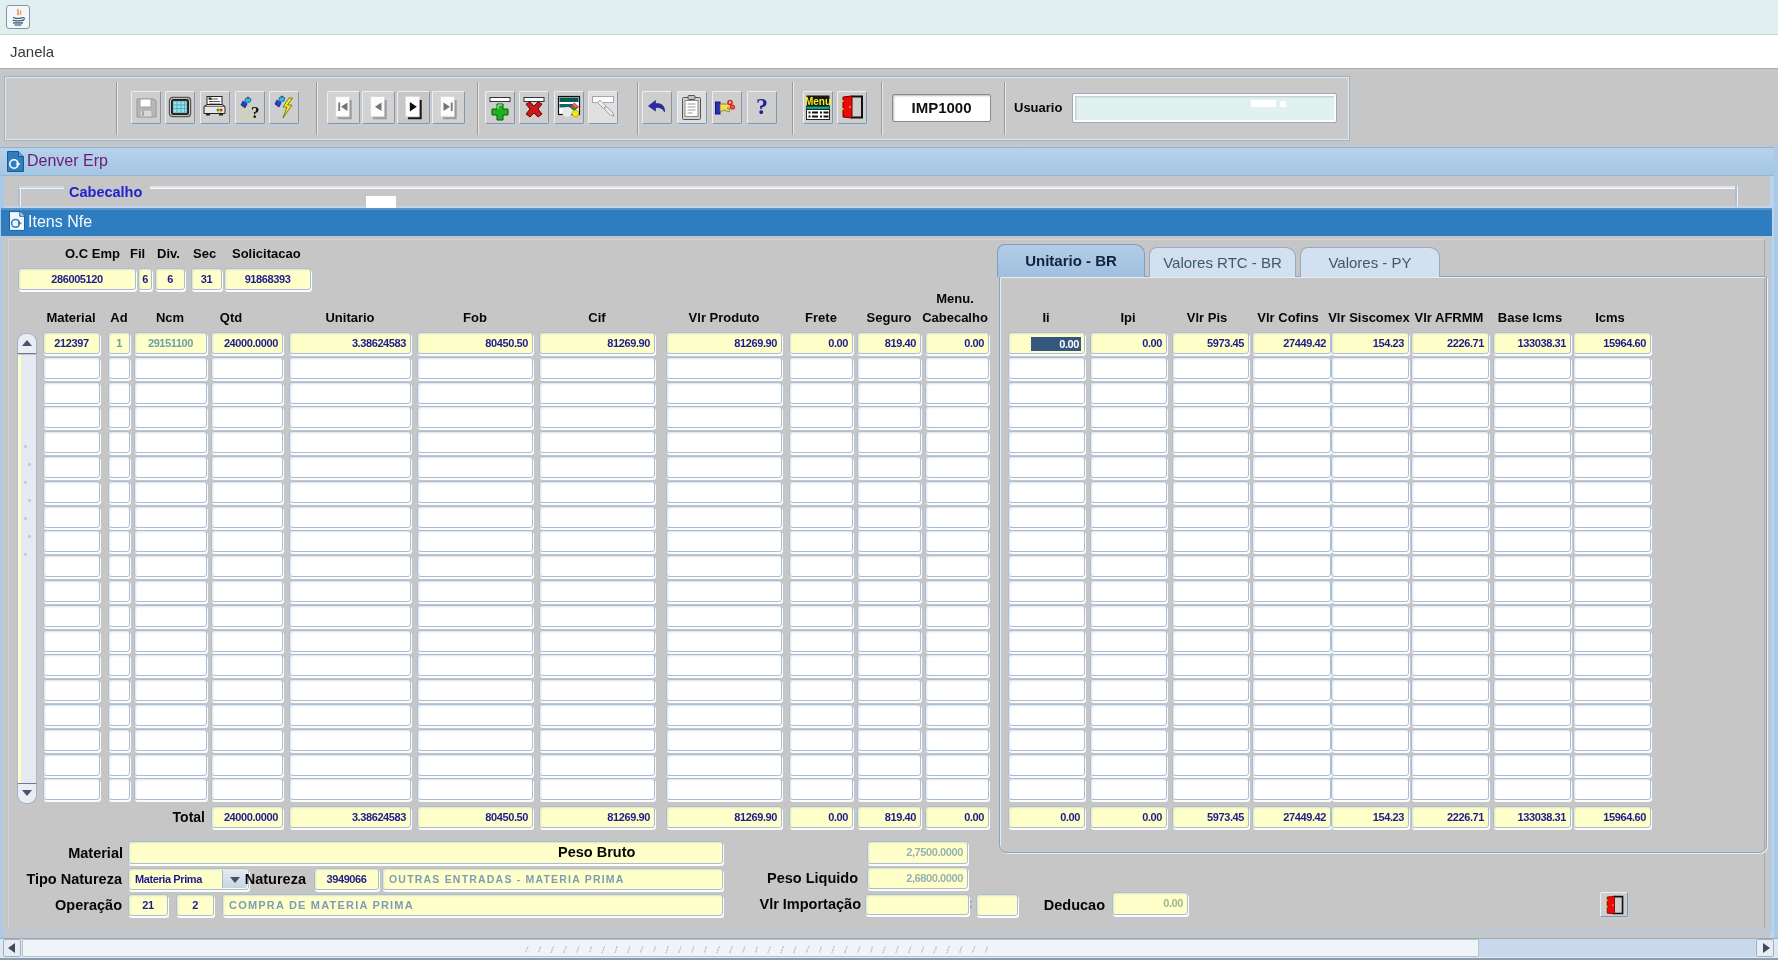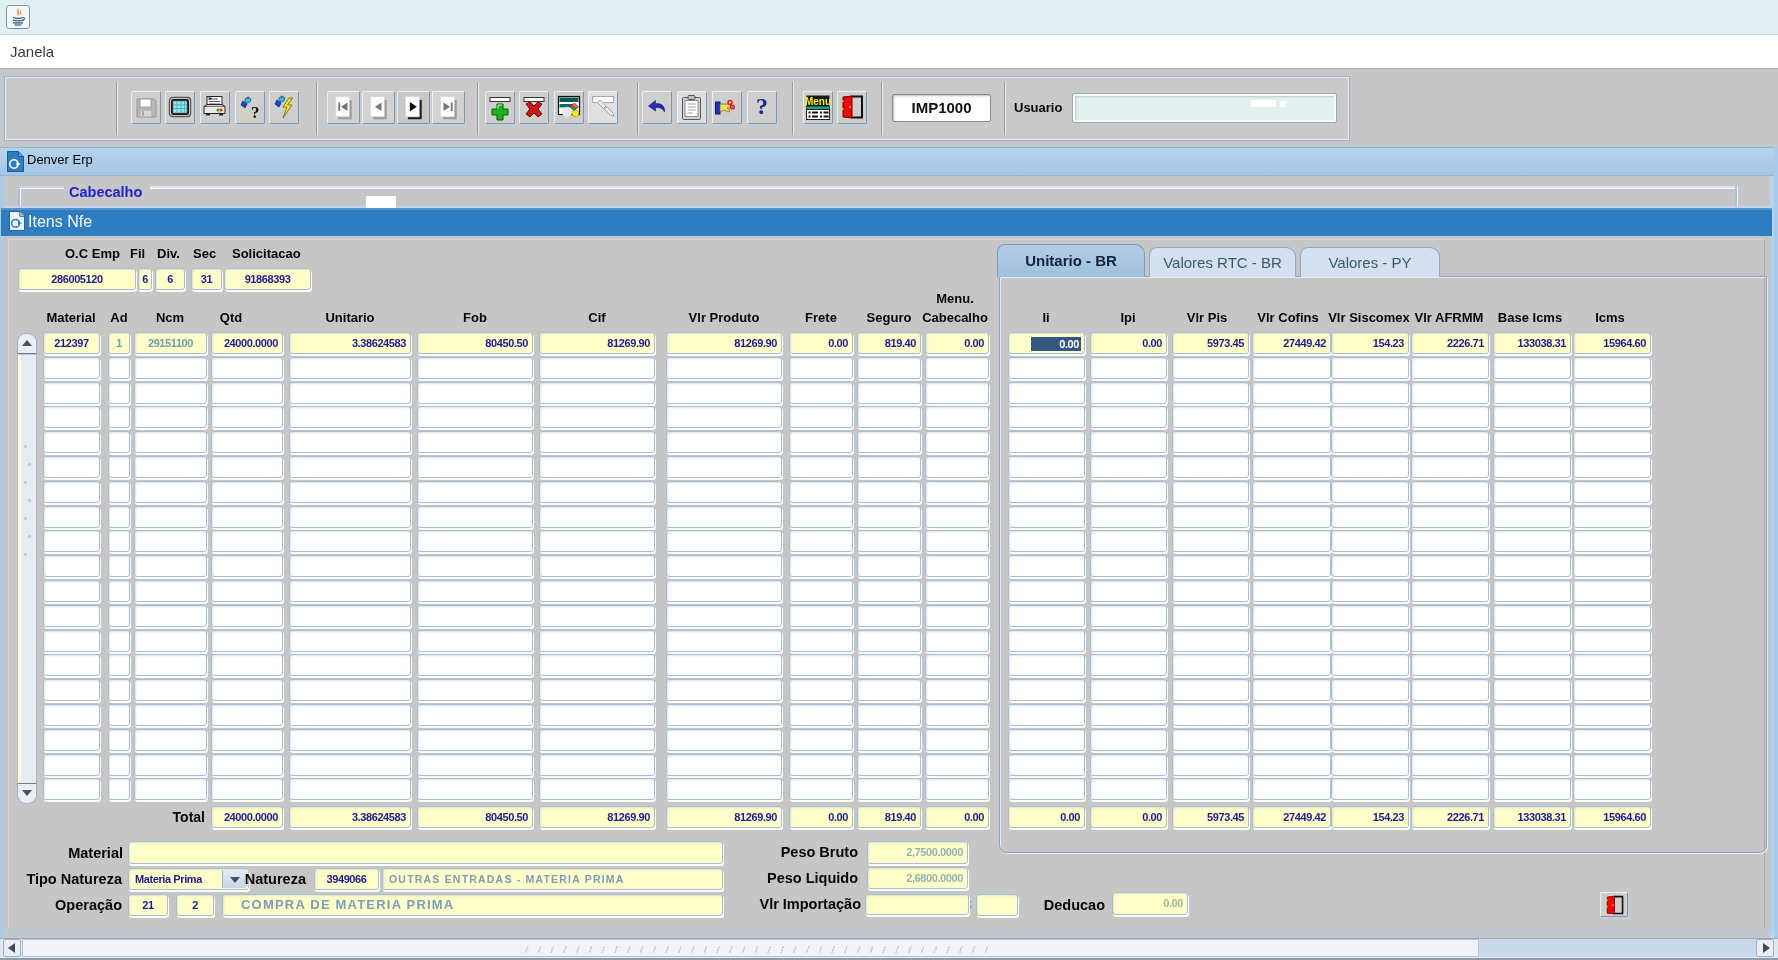--- a/index.html
+++ b/index.html
@@ -238,21 +238,21 @@
 <div class="ab" style="left:0px;top:147px;width:1778px;height:29px;background:linear-gradient(#b5d2ec,#a5c6e4);border-top:1px solid #8fb2d4;border-bottom:1px solid #96b6d6"></div>
 <div class="ab" style="left:7px;top:151px">
     <svg width="17" height="21" viewBox="0 0 17 21">
 <path d="M0.5 0.5 h11 l5 5 v15 h-16 z" fill="#2e7dc1" stroke="#1c5a94"></path>
 <path d="M11.5 0.5 v5 h5" fill="#6aa6d8" stroke="#1c5a94"></path>
 <circle cx="7" cy="13" r="4.2" fill="none" stroke="#fff" stroke-width="1.6"></circle>
 <path d="M9 13 l5 0" stroke="#2e7dc1" stroke-width="3"></path>
 <path d="M9.5 10.5 l4 2.5 -4 2.5 z" fill="#fff"></path>
 </svg>
   </div>
-<div class="ab" style="left:27px;top:152px;font-size:13px;color:#000000">Denver Erp</div>
+<div class="ab" style="left:27px;top:152px;font-size:16px;color:#701a75">Denver Erp</div>
 <div class="ab" style="left:0px;top:176px;width:4px;height:782px;background:#a9c9e8"></div>
 <div class="ab" style="left:1774px;top:147px;width:4px;height:811px;background:#a9c9e8"></div>
 <div class="ab" style="left:1770px;top:176px;width:4px;height:762px;background:#b9d4ec"></div>
 <div class="ab" style="left:4px;top:176px;width:1766px;height:32px;background:#c6c6c6"></div>
 <div class="ab" style="left:18px;top:186px;width:2px;height:21px;background:#aebfd2;box-shadow:1px 0 0 #f0f5fb"></div>
 <div class="ab" style="left:19px;top:186px;width:45px;height:2px;background:#c8d6e8;box-shadow:0 1px 0 #f0f5fb"></div>
 <div class="ab" style="left:150px;top:186px;width:1587px;height:2px;background:#dbe6f2;box-shadow:0 1px 0 #fafcfe"></div>
 <div class="ab" style="left:1735px;top:186px;width:2px;height:21px;background:#aebfd2;box-shadow:1px 0 0 #f0f5fb"></div>
 <div class="ab" style="left:4px;top:206px;width:1766px;height:2px;background:#c3d4ea"></div>
 <div class="ab" style="left:69px;top:184px;font-size:14.5px;font-weight:bold;color:#2222cc">Cabecalho</div>
@@ -707,23 +707,23 @@
   </div>
 <div class="lb" style="left:6px;top:871px;width:300px;text-align:right;font-size:14.5px">Natureza</div>
 <div class="f y v vc" style="left:314px;top:868px;width:65px;height:22px;">3949066</div>
 <div class="f y" style="left:382px;top:868px;width:341px;height:22px">
     <div class="v" style="padding-left:6px;line-height:20px;color:#7d9cba;letter-spacing:1.2px;font-size:10.5px">OUTRAS ENTRADAS - MATERIA PRIMA</div>
   </div>
 <div class="lb" style="left:-178px;top:897px;width:300px;text-align:right;font-size:14.5px">Operação</div>
 <div class="f y v vc" style="left:128px;top:894px;width:40px;height:22px;">21</div>
 <div class="f y v vc" style="left:176px;top:894px;width:38px;height:22px;">2</div>
 <div class="f y" style="left:222px;top:894px;width:501px;height:22px">
-    <div class="v" style="padding-left:18px;line-height:20px;color:#7d9cba;letter-spacing:1.2px;font-size:13px">COMPRA DE MATERIA PRIMA</div>
-  </div>
-<div class="lb" style="left:558px;top:844px;width:300px;text-align:right;font-size:14.5px">Peso Bruto</div>
+    <div class="v" style="padding-left:6px;line-height:20px;color:#7d9cba;letter-spacing:1.2px;font-size:11px">COMPRA DE MATERIA PRIMA</div>
+  </div>
+<div class="lb" style="left:558px;top:844px;width:300px;text-align:left;font-size:14.5px">Peso Bruto</div>
 <div class="f y v vr" style="left:867px;top:841px;width:101px;height:23px;color:#97b2b4">2,7500.0000</div>
 <div class="lb" style="left:558px;top:870px;width:300px;text-align:right;font-size:14.5px">Peso Liquido</div>
 <div class="f y v vr" style="left:867px;top:867px;width:101px;height:22px;color:#97b2b4">2,6800.0000</div>
 <div class="lb" style="left:561px;top:896px;width:300px;text-align:right;font-size:14.5px">Vlr Importação</div>
 <div class="f y v vr" style="left:865px;top:894px;width:104px;height:21px;"></div>
 <div class="ab" style="left:969px;top:897px;font-size:11px;font-weight:bold;color:#7d9cba">;</div>
 <div class="f y v vr" style="left:976px;top:894px;width:42px;height:22px;"></div>
 <div class="lb" style="left:805px;top:897px;width:300px;text-align:right;font-size:14.5px">Deducao</div>
 <div class="f y v vr" style="left:1112px;top:892px;width:76px;height:23px;color:#a3b596">0.00</div>
 <div class="tbtn" style="left:1600px;top:892px;width:28px;height:25px">

